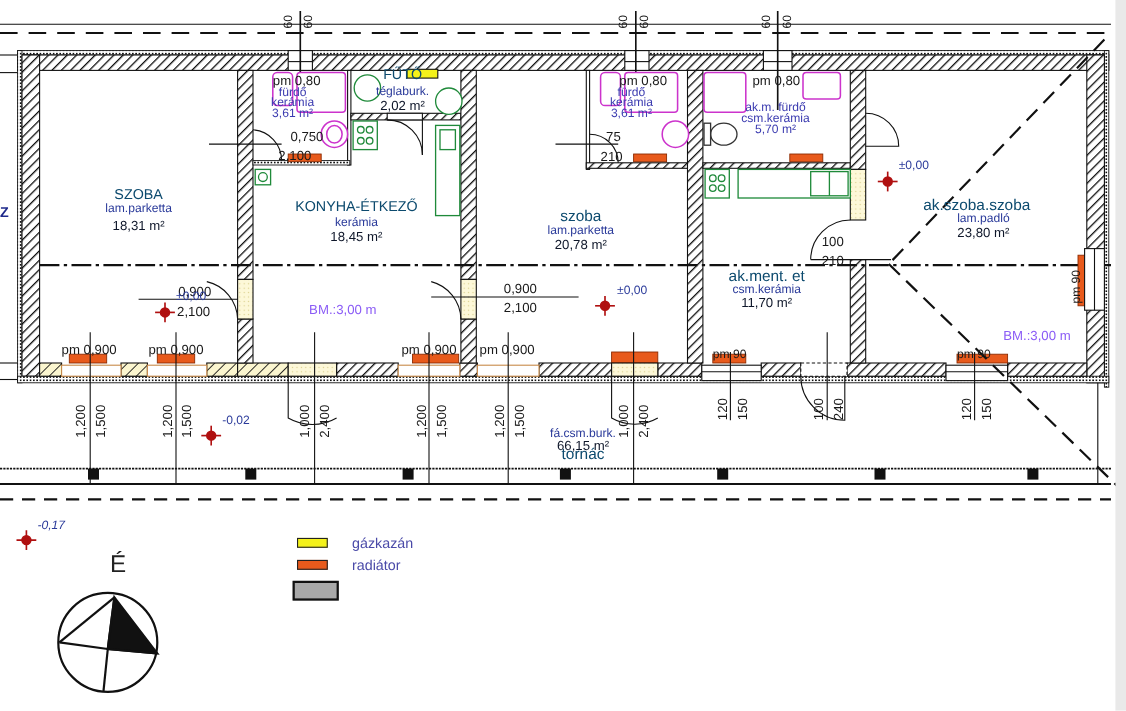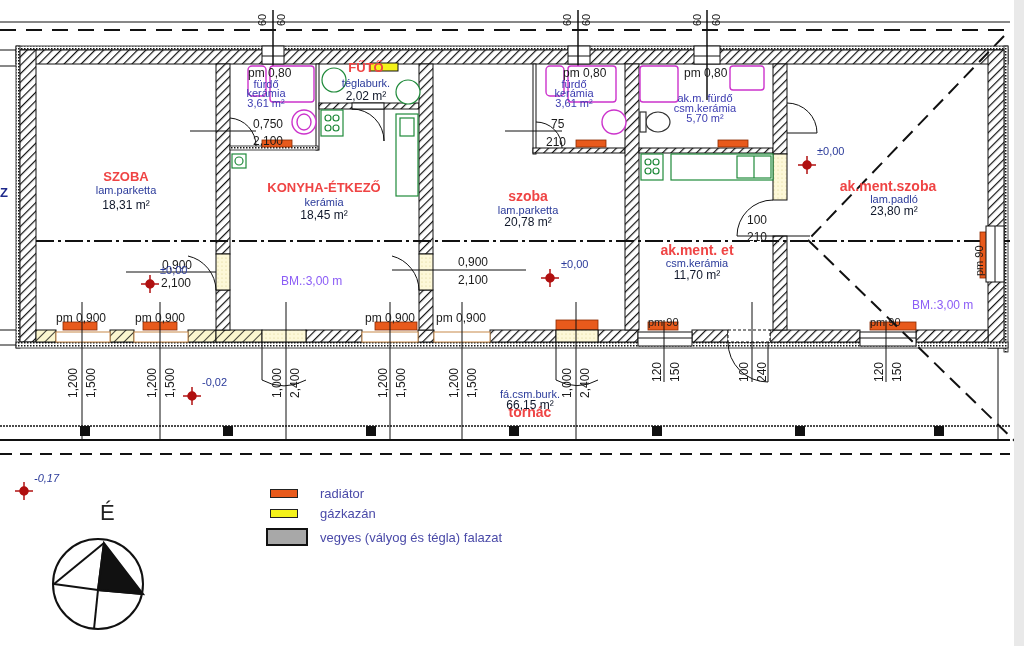--- a/index.html
+++ b/index.html
@@ -1,19 +1,19 @@
 <!DOCTYPE html>
 <html><head>
 <meta charset="utf-8">
 <style>
   html, body { margin: 0; padding: 0; background: #ffffff; }
   body { width: 1024px; height: 646px; overflow: hidden; position: relative; font-family: "Liberation Sans", sans-serif; }
   #plan { position: absolute; left: 0; top: 0; width: 1024px; height: 646px; }
   .lbl { position: absolute; white-space: nowrap; font-family: "Liberation Sans", sans-serif; line-height: 1; }
-  .room-name { color: #ef4444; font-weight: bold; font-size: 13px; text-align: center; transform: translateX(-50%); }
+  .room-name { color: #0c4a6e; font-weight: normal; font-size: 13px; text-align: center; transform: translateX(-50%); }
   .room-big { font-size: 14px; }
   .room-sub { color: #2a3a9a; font-size: 11px; text-align: center; transform: translateX(-50%); }
   .room-area { color: #0f172a; font-size: 12px; text-align: center; transform: translateX(-50%); }
   .bath-name { color: #3b3bb0; font-size: 11px; text-align: center; transform: translateX(-50%); }
   .dim { color: #1a1a1a; font-size: 12px; }
   .dim-v { color: #1a1a1a; font-size: 12px; transform-origin: left top; transform: rotate(-90deg); }
   .level { color: #2a3a9a; font-size: 11px; }
   .bm { color: #8b5cf6; font-size: 12px; }
   .north { color: #222; font-size: 22px; }
   .legend { position: absolute; left: 266px; top: 484px; }
@@ -291,21 +291,21 @@
 <span class="lbl dim-v" style="left:711px;top:26px;font-size:11px;">60</span>
 
 <span class="lbl room-name" style="left:126px;top:170px;">SZOBA</span>
 <span class="lbl room-sub" style="left:126px;top:185px;">lam.parketta</span>
 <span class="lbl room-area" style="left:126px;top:199px;">18,31 m²</span>
 
 <span class="lbl dim" style="left:248px;top:67px;">pm 0,80</span>
 <span class="lbl bath-name" style="left:266px;top:79px;">fürdő</span>
 <span class="lbl bath-name" style="left:266px;top:88px;">kerámia</span>
 <span class="lbl bath-name" style="left:266px;top:98px;">3,61 m²</span>
-<span class="lbl dim" style="left:253px;top:118px;">0,750</span>
+<span class="lbl dim" style="left:264px;top:118px;">0,750</span>
 <span class="lbl dim" style="left:253px;top:135px;">2,100</span>
 
 <span class="lbl room-name" style="left:366px;top:61px;">FŰTŐ</span>
 <span class="lbl room-sub" style="left:366px;top:78px;">téglaburk.</span>
 <span class="lbl room-area" style="left:366px;top:90px;">2,02 m²</span>
 
 <span class="lbl room-name" style="left:324px;top:181px;">KONYHA-ÉTKEZŐ</span>
 <span class="lbl room-sub" style="left:324px;top:197px;">kerámia</span>
 <span class="lbl room-area" style="left:324px;top:209px;">18,45 m²</span>
 <span class="lbl bm" style="left:281px;top:275px;">BM.:3,00 m</span>
@@ -325,21 +325,21 @@
 <span class="lbl bath-name" style="left:705px;top:93px;">ak.m. fürdő</span>
 <span class="lbl bath-name" style="left:705px;top:103px;">csm.kerámia</span>
 <span class="lbl bath-name" style="left:705px;top:113px;">5,70 m²</span>
 
 <span class="lbl room-name room-big" style="left:697px;top:243px;">ak.ment. et</span>
 <span class="lbl room-sub" style="left:697px;top:258px;">csm.kerámia</span>
 <span class="lbl room-area" style="left:697px;top:269px;">11,70 m²</span>
 <span class="lbl dim" style="left:747px;top:214px;">100</span>
 <span class="lbl dim" style="left:747px;top:231px;">210</span>
 
-<span class="lbl room-name room-big" style="left:888px;top:179px;">ak.ment.szoba</span>
+<span class="lbl room-name room-big" style="left:888px;top:179px;">ak.szoba.szoba</span>
 <span class="lbl room-sub" style="left:894px;top:194px;">lam.padló</span>
 <span class="lbl room-area" style="left:894px;top:205px;">23,80 m²</span>
 <span class="lbl bm" style="left:912px;top:299px;">BM.:3,00 m</span>
 
 <span class="lbl room-name room-big" style="left:530px;top:373px;margin-top:32px;">tornác</span>
 <span class="lbl room-sub" style="left:530px;top:389px;">fá.csm.burk.</span>
 <span class="lbl room-area" style="left:530px;top:399px;">66,15 m²</span>
 
 <span class="lbl dim" style="left:162px;top:259px;">0,900</span>
 <span class="lbl level" style="left:160px;top:265px;">±0,00</span>
@@ -375,26 +375,25 @@
 <span class="lbl dim-v" style="left:669px;top:382px;">150</span>
 <span class="lbl dim-v" style="left:738px;top:382px;">100</span>
 <span class="lbl dim-v" style="left:756px;top:382px;">240</span>
 <span class="lbl dim-v" style="left:873px;top:382px;">120</span>
 <span class="lbl dim-v" style="left:891px;top:382px;">150</span>
 
 <span class="lbl north" style="left:100px;top:502px;">É</span>
 
 <div class="legend">
   <div class="legend-row">
+    <span class="sw gas"></span>
+    <span class="legend-text">gázkazán</span>
+  </div>
+  <div class="legend-row">
     <span class="sw rad"></span>
     <span class="legend-text">radiátor</span>
   </div>
-  <div class="legend-row">
-    <span class="sw gas"></span>
-    <span class="legend-text">gázkazán</span>
-  </div>
   <div class="legend-row tall">
     <span class="sw mixed"></span>
-    <span class="legend-text">vegyes (vályog és tégla) falazat</span>
   </div>
 </div>
 
 <div style="position:absolute;left:1014px;top:0;width:10px;height:646px;background:#e9e9e9;"></div>
 
 </body></html>

